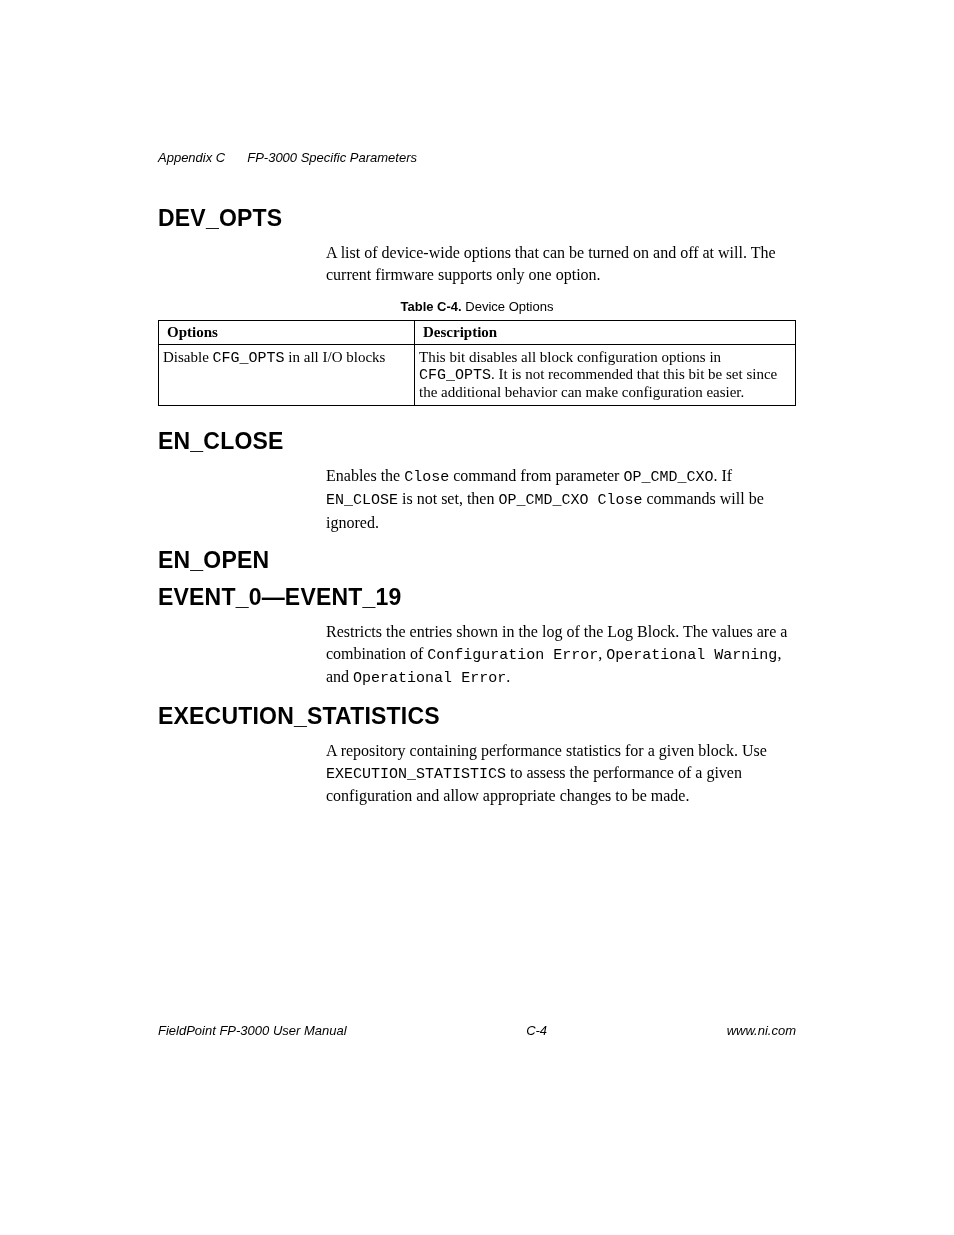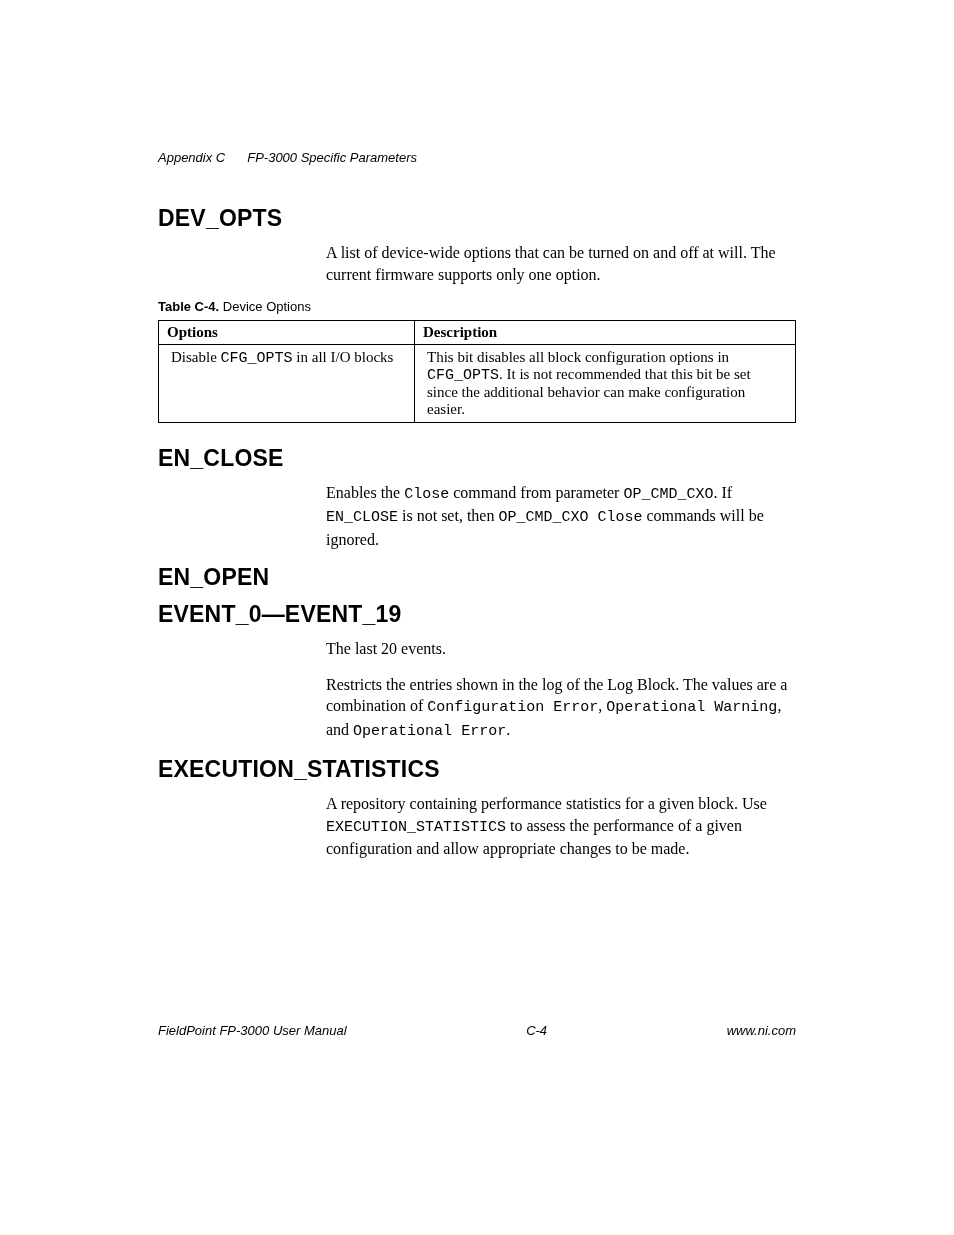--- a/index.html
+++ b/index.html
@@ -31,35 +31,35 @@
     margin: 0 0 10px 0;
   }
   .h2.dev { margin-top: 0; }
   .body-block {
     margin-left: 168px;
     font-size: 16px;
     line-height: 1.35;
     margin-bottom: 14px;
   }
   .table-caption {
-    text-align: left;
+    text-align: center;
     font-family: Arial, Helvetica, sans-serif;
     font-size: 13px;
     margin: 10px 0 6px 0;
   }
   .table-caption .bold { font-weight: bold; }
   table.opts {
     border-collapse: collapse;
     width: 100%;
     margin-bottom: 22px;
     font-size: 15px;
   }
   table.opts th, table.opts td {
     border: 1px solid #000;
-    padding: 4px 12px;
+    padding: 4px 4px;
     vertical-align: top;
     text-align: left;
   }
   table.opts th {
     font-family: "Times New Roman", Times, serif;
     font-weight: bold;
     padding: 3px 8px;
   }
   .mono {
     font-family: "Courier New", Courier, monospace;
@@ -121,21 +121,20 @@
       <span>Enables the </span><span class="mono">Close</span><span> command from parameter </span><span class="mono">OP_CMD_CXO</span><span>. If </span><span class="mono">EN_CLOSE</span><span> is not set, then </span><span class="mono">OP_CMD_CXO Close</span><span> commands will be ignored.</span>
     </div>
   </div>
 
   <div class="section">
     <div class="h2">EN_OPEN</div>
   </div>
 
   <div class="section">
     <div class="h2">EVENT_0—EVENT_19</div>
-    <div class="body-block">The last 20 events.</div>
   </div>
 
   <div class="section">
     <div class="body-block">
       <span>Restricts the entries shown in the log of the Log Block. The values are a combination of </span><span class="mono">Configuration Error</span><span>, </span><span class="mono">Operational Warning</span><span>, and </span><span class="mono">Operational Error</span><span>.</span>
     </div>
   </div>
 
   <div class="section">
     <div class="h2">EXECUTION_STATISTICS</div>

